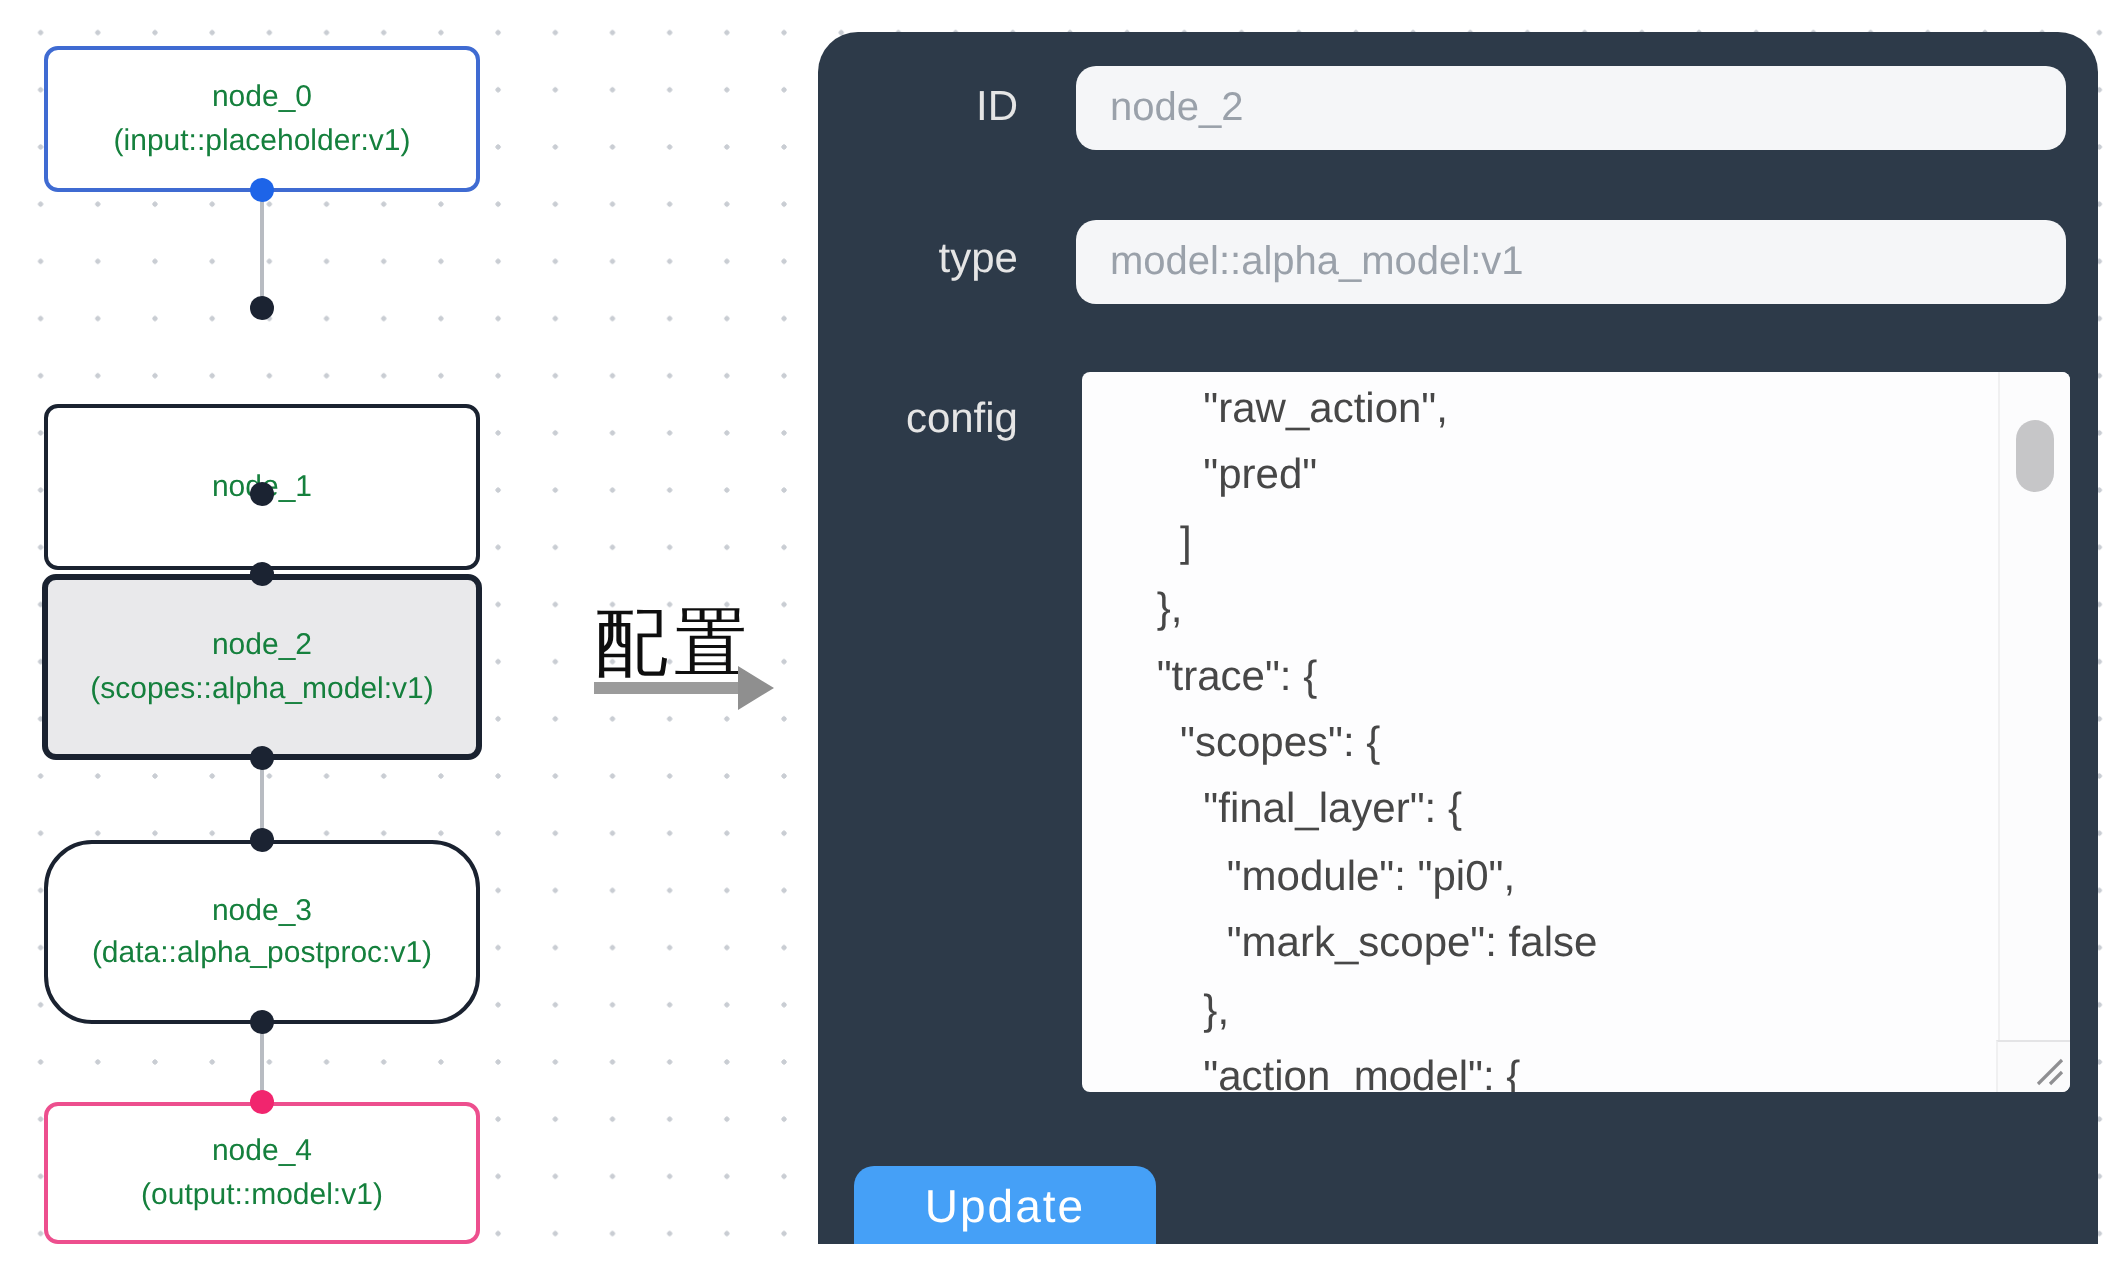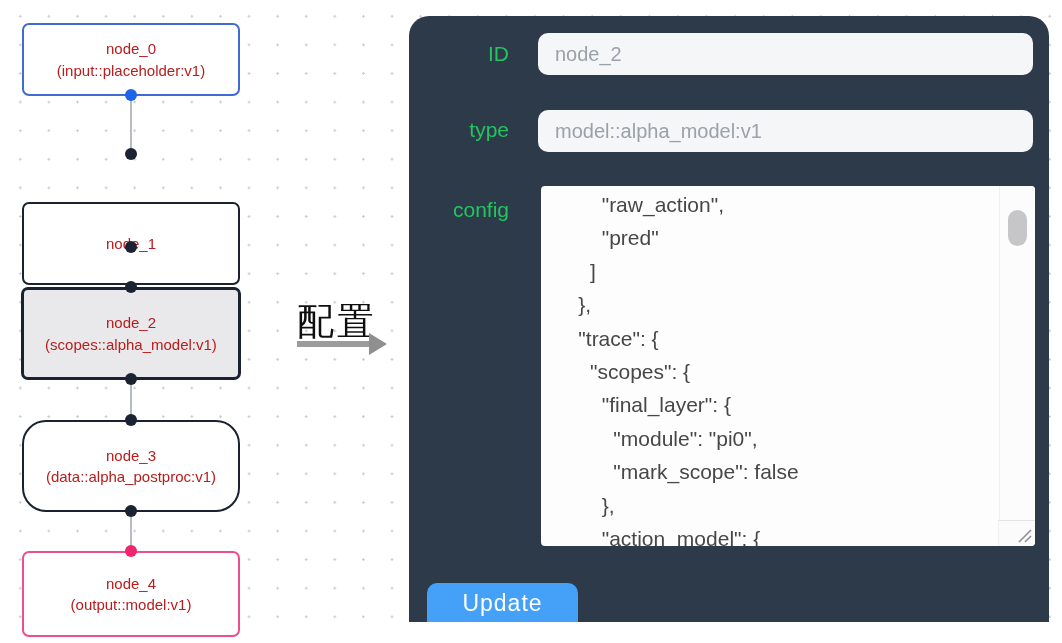--- a/index.html
+++ b/index.html
@@ -23,31 +23,31 @@
     left: 22px;
     width: 218px;
     background: #ffffff;
     border: 2px solid #1a2230;
     border-radius: 7px;
     display: flex;
     flex-direction: column;
     justify-content: center;
     text-align: center;
     padding: 4px 7px;
-    color: #b91c1c;
+    color: #15803d;
     font-size: 15px;
     line-height: 21.5px;
     z-index: 2;
   }
   .node .sub { word-break: break-all; }
   .node-0 { top: 23px;  height: 73px; border-color: #3f6bd2; }
   .node-1 { top: 154px; height: 83px; margin-top: 48px; }
   .node-2 { top: 287px; height: 93px; border-width: 3px; background: #e9e9eb; left: 21px; width: 220px; }
   .node-3 { top: 420px; height: 92px; border-radius: 24px; }
-  .node-4 { top: 551px; height: 86px; border-color: #ed4f8e; }
+  .node-4 { top: 551px; height: 71px; border-color: #ed4f8e; }
 
   .edge {
     position: absolute;
     left: 130px;
     width: 2px;
     background: #b8bcc2;
     z-index: 1;
   }
   .edge-0 { top: 96px;  height: 58px; }
   .edge-1 { top: 247px; height: 40px; }
@@ -112,21 +112,21 @@
     border-radius: 20px 20px 0 0;
     overflow: hidden;
     z-index: 4;
   }
   .f-label {
     position: absolute;
     left: 0;
     width: 100px;
     text-align: right;
     font-size: 21px;
-    color: #22c55e;
+    color: #e5e5e5;
   }
   .lbl-id     { top: 26px; }
   .lbl-type   { top: 102px; padding-left: 39px; }
   .lbl-config { top: 182px; }
 
   .f-input {
     position: absolute;
     left: 129px;
     width: 495px;
     height: 42px;

